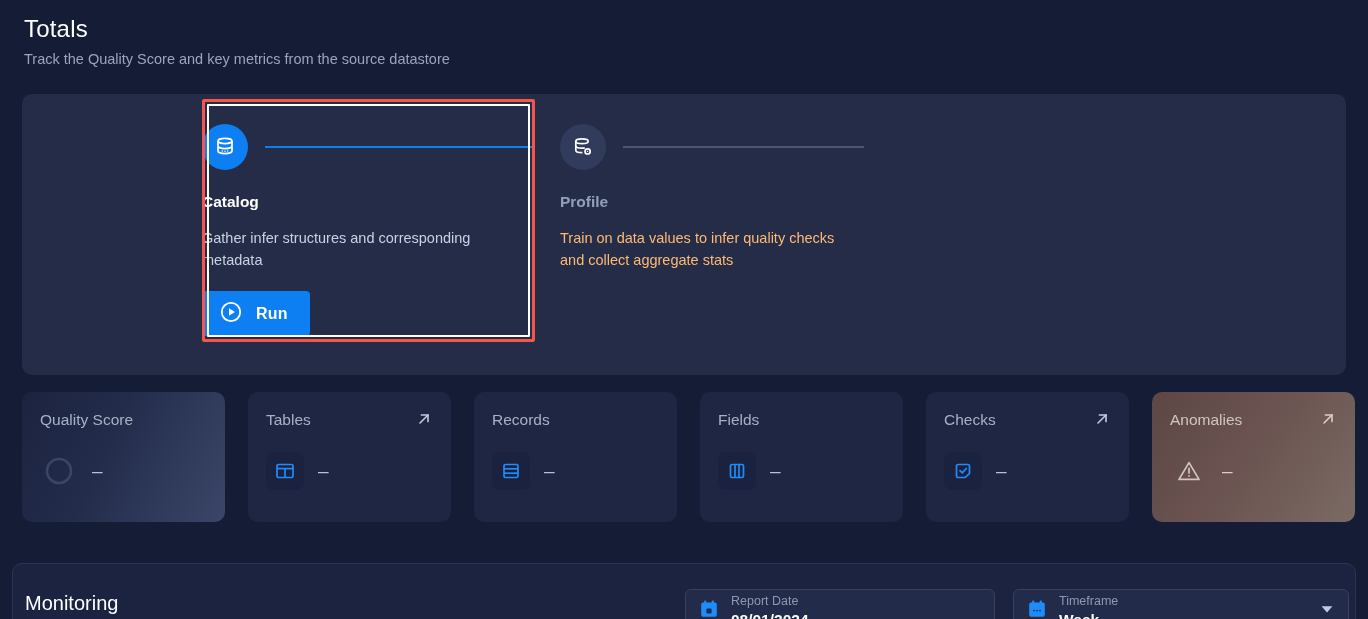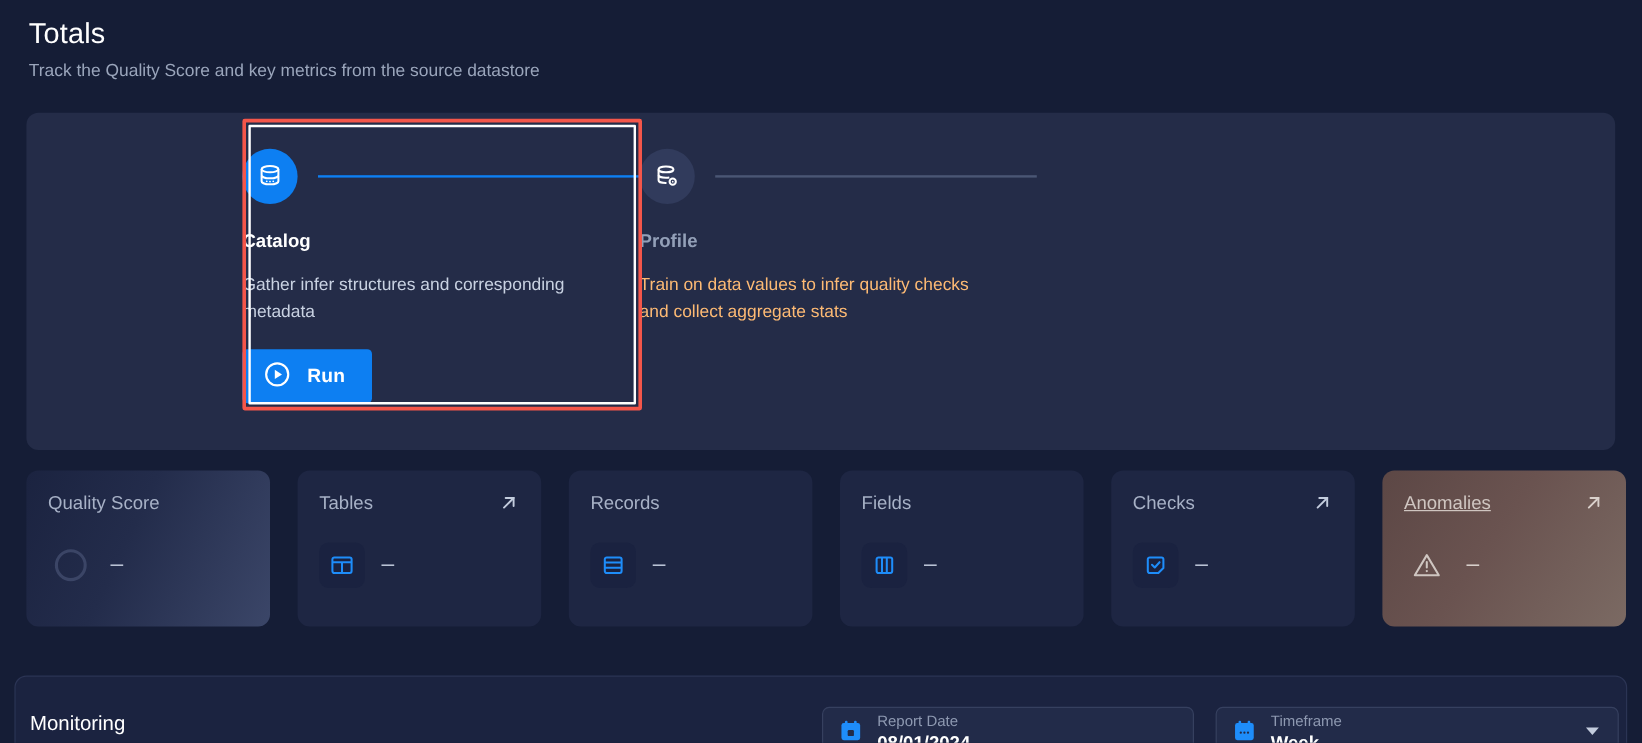--- a/index.html
+++ b/index.html
@@ -61,21 +61,21 @@
     display: flex;
     border-radius: 22px;
   }
 
   .step {
     position: relative;
     width: 331px;
     padding: 30px 0 0 0;
   }
   .step.catalog { margin-left: 180px; }
-  .step.profile { margin-left: 0px; }
+  .step.profile { margin-left: 0px; padding-left: 27px; }
   .step.scan    { margin-left: 0px; }
 
   .step-iconrow {
     display: flex;
     align-items: center;
     height: 46px;
   }
   .step-circle {
     width: 46px; height: 46px;
     border-radius: 50%;
@@ -185,21 +185,21 @@
     display: flex;
     align-items: flex-start;
     justify-content: space-between;
     height: 20px;
   }
   .metric-label {
     font-size: 15.5px;
     color: #a7b1c6;
     line-height: 20px;
   }
-  .metric-card.anomalies .metric-label { color: #cfc5c0; text-decoration: underline; }
+  .metric-card.anomalies .metric-label { color: #cfc5c0; }
 
   .ext-arrow { display: block; }
 
   .metric-body {
     position: absolute;
     left: 18px;
     top: 60px;
     display: flex;
     align-items: center;
     gap: 14px;
@@ -233,21 +233,21 @@
     width: 1344px;
     height: 70px;
     background: #1b2340;
     border: 1px solid #2b3454;
     border-radius: 10px;
   }
   .monitoring-title {
     position: absolute;
     left: 12px;
     top: 25px;
-    font-size: 17px;
+    font-size: 20px;
     color: #ffffff;
     line-height: 28px;
   }
 
   .field {
     position: absolute;
     top: 25px;
     height: 44px;
     background: #222b49;
     border: 1px solid #36405f;

